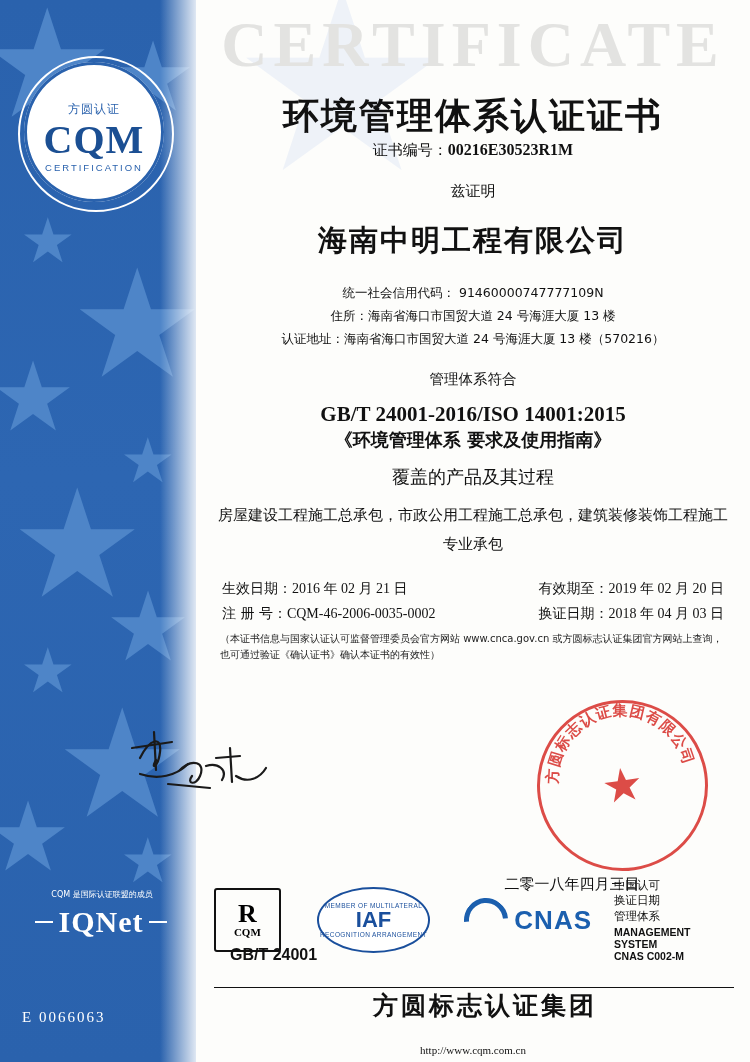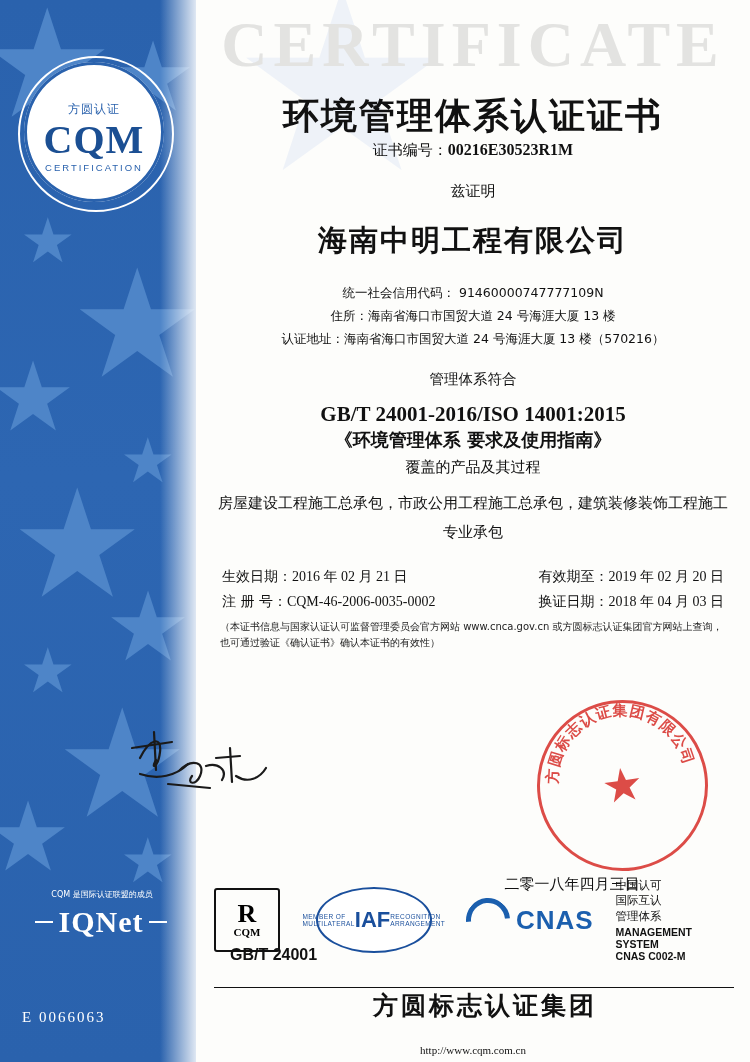--- a/index.html
+++ b/index.html
@@ -103,21 +103,21 @@
   }
   .std{
     margin-top:13px;font-size:21px;font-weight:bold;color:#111;
     font-family:"Liberation Serif", serif;
   }
   .std-cn{
     margin-top:1px;font-size:18px;font-weight:bold;color:#111;
     font-family:"DejaVu Sans", sans-serif;
   }
   .scope-label{
-    margin-top:6px;font-size:15px;color:#111;font-family:"DejaVu Sans", sans-serif;
+    margin-top:13px;font-size:18px;color:#111;font-family:"DejaVu Sans", sans-serif;
   }
   .scope-text{
     margin-top:12px;font-size:15px;color:#111;line-height:1.9;
     font-family:"DejaVu Sans", sans-serif;
     padding:0 16px;
   }
   
   .dates{
     margin-top:22px;padding:0 26px;
     font-family:"DejaVu Sans", sans-serif;font-size:14px;color:#111;
@@ -172,21 +172,21 @@
   }
   .rcqm .r{font-size:26px;font-weight:bold;font-family:"Liberation Serif", serif;line-height:.9;}
   .rcqm .c{font-size:11px;font-weight:bold;font-family:"Liberation Serif", serif;}
   .rcqm-cap{
     position:absolute;left:16px;top:74px;font-size:16px;font-weight:bold;
     font-family:"Liberation Sans", sans-serif;color:#111;
   }
   .iaf{
     width:112px;height:62px;border-radius:50%;border:2px solid #1a4f9c;
     background:#fff;margin-left:30px;
-    display:flex;align-items:center;justify-content:center;
+    display:flex;flex-direction:column;align-items:center;justify-content:center;
     color:#1a4f9c;position:relative;
   }
   .iaf .t{font-size:6.5px;letter-spacing:.4px;font-family:"Liberation Sans", sans-serif;}
   .iaf .m{font-size:22px;font-weight:bold;font-family:"Liberation Sans", sans-serif;line-height:1;}
   .iaf .b{font-size:6.5px;letter-spacing:.4px;font-family:"Liberation Sans", sans-serif;}
   .cnas{
     margin-left:34px;display:flex;align-items:center;color:#1b5fae;
   }
   .cnas .swoosh{
     width:34px;height:34px;border:5px solid #1b5fae;border-radius:50%;
@@ -366,21 +366,21 @@
         <div class="b">RECOGNITION ARRANGEMENT</div>
       </div>
 
       <div class="cnas">
         <div class="swoosh"></div>
         <div class="txt">CNAS</div>
       </div>
 
       <div class="cnas-side">
         <div class="cn">中国认可</div>
-        <div class="cn">国际互认</div>
+        <div class="cn">换证日期</div>
         <div class="cn">管理体系</div>
         <div class="en">MANAGEMENT SYSTEM</div>
         <div class="code">CNAS C002-M</div>
       </div>
     </div>
 
     <div class="rule"></div>
     <div class="org">方圆标志认证集团</div>
     <div class="site">http://www.cqm.com.cn</div>
   </div>

